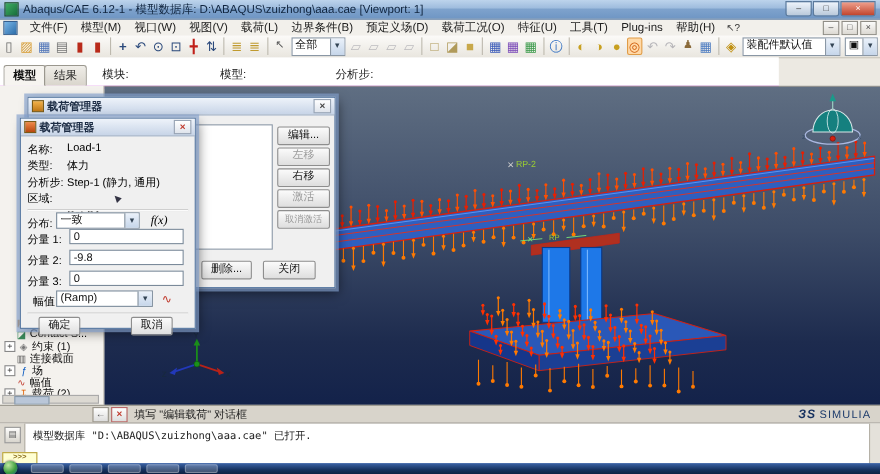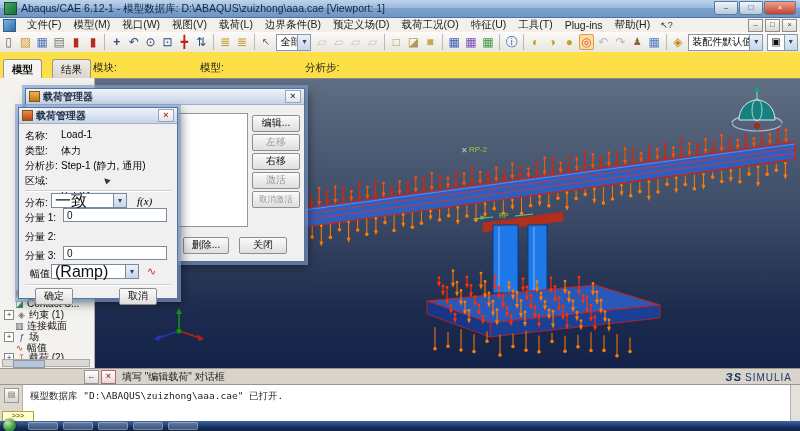--- a/index.html
+++ b/index.html
@@ -31,26 +31,26 @@
   .toolbar{position:absolute;left:0;top:32px;width:800px;height:20px;
     background:linear-gradient(#fcfbf9,#e9e6df);border-bottom:1px solid #c9c5bb;
     display:flex;align-items:center;}
   .tbi{display:inline-block;width:16px;height:16px;line-height:16px;text-align:center;
     font-size:12px;margin:0 1px;border-radius:2px;}
   .tbi.small{font-size:10px;}
   .tbi.dis{opacity:.38;}
   .tbi.active{background:#ffd9a8;border:1px solid #e09c46;box-sizing:border-box;line-height:14px;}
   .tbsep{width:1px;height:16px;background:#bdb9ae;margin:0 3px;}
   .tbcombo{height:15px;border:1px solid #8a97a5;background:#fff;font-size:10px;
-    padding:0 10px 0 3px;line-height:14px;position:relative;margin:7px 2px;white-space:nowrap;}
+    padding:0 24px 0 3px;line-height:14px;position:relative;margin:7px 2px;white-space:nowrap;}
   .tbcombo::after{content:"▾";position:absolute;right:0;top:0;bottom:0;width:12px;
     background:linear-gradient(#eaf1fa,#c6d6ea);border-left:1px solid #8a97a5;
     font-size:8px;line-height:14px;text-align:center;color:#345;}
   
-  .ctxbar{position:absolute;left:0;top:52px;width:800px;height:26px;background:#fde047;
+  .ctxbar{position:absolute;left:0;top:52px;width:708px;height:26px;background:#ffffff;
     border-bottom:3px solid #d946ef;}
   .tab{position:absolute;top:7px;height:18px;padding:0 8px;line-height:18px;font-size:10.5px;
     border:1px solid #9a978e;border-bottom:none;border-radius:3px 3px 0 0;
     background:linear-gradient(#efede8,#d9d5cc);}
   .tab.active{background:#f6f4f0;font-weight:bold;}
   .ctxlabel{position:absolute;top:9px;font-size:10.5px;color:#222;}
   .ctxcombo{position:absolute;top:6px;height:16px;border:1px solid #8a97a5;background:#fff;
     font-size:10px;line-height:15px;padding:0 16px 0 4px;white-space:nowrap;}
   .ctxcombo::after{content:"▾";position:absolute;right:0;top:0;bottom:0;width:13px;
     background:linear-gradient(#eaf1fa,#c6d6ea);border-left:1px solid #8a97a5;
@@ -76,21 +76,21 @@
   .dlgtitle{height:15px;background:linear-gradient(#eef3fa,#c7d4e7);border-bottom:1px solid #9fb0c6;
     display:flex;align-items:center;padding:0 3px;font-size:10px;font-weight:bold;color:#1c2c44;}
   .dlgtitle .dico{width:9px;height:9px;margin-right:3px;background:linear-gradient(#f3b24a,#c07818);border:1px solid #7a5a16;}
   .dlgclose{margin-left:auto;width:14px;height:11px;border:1px solid #98a4b4;background:linear-gradient(#fff,#dfe4ec);
     color:#c0392b;font-size:9px;font-weight:bold;line-height:10px;text-align:center;}
   .frow{position:absolute;font-size:10px;color:#000;white-space:nowrap;}
   .fval{font-size:10px;color:#000;}
   .tinput{position:absolute;height:14px;background:#fff;border:1px solid #7b8a9a;
     font-size:10px;line-height:13px;padding-left:3px;box-sizing:border-box;}
   .tcombo{position:absolute;height:15px;background:#fff;border:1px solid #7b8a9a;
-    font-size:16px;line-height:14px;padding-left:3px;box-sizing:border-box;}
+    font-size:10px;line-height:14px;padding-left:3px;box-sizing:border-box;}
   .tcombo::after{content:"▾";position:absolute;right:0;top:0;bottom:0;width:12px;
     background:linear-gradient(#eaf1fa,#c6d6ea);border-left:1px solid #7b8a9a;
     font-size:8px;line-height:13px;text-align:center;color:#345;}
   .pbtn{position:absolute;height:15px;border:1px solid #8e8e8e;border-radius:2px;
     background:linear-gradient(#fbfbfb,#dedede);font-size:10px;line-height:14px;text-align:center;}
   .pbtn.dis{color:#9a9a9a;}
   .sep{position:absolute;left:6px;right:6px;height:1px;background:#cfcfcf;border-bottom:1px solid #fff;}
   .fx{font-family:"Liberation Serif",serif;font-style:italic;font-size:11px;}
   .ampico{color:#c0392b;font-size:11px;}
   .cursorglyph{display:inline-block;transform:rotate(-135deg);font-size:8px;color:#334;margin-left:6px;}
@@ -201,21 +201,21 @@
     <span class="tbi small" style="color:#8a6a3a">♟</span>
     <span class="tbi" style="color:#4a7ac0">▦</span>
     <span class="tbsep"></span>
     <span class="tbi" style="color:#c09010">◈</span>
     <span class="tbcombo">装配件默认值</span>
     <span class="tbcombo" style="padding-right:16px">▣</span>
   </div>
 
   <div class="ctxbar">
     <span class="tab active" style="left:3px">模型</span>
-    <span class="tab" style="left:52px">结果</span>
+    <span class="tab" style="left:40px">结果</span>
     <span class="ctxlabel" style="left:93px">模块:</span>
     <span class="ctxlabel" style="left:200px">模型:</span>
     <span class="ctxlabel" style="left:305px">分析步:</span>
   </div>
 
   <div class="treepanel">
     <div class="treerow" style="top:209px;left:14px">
       <span class="tglyph" style="color:#d08020">◩</span>
       <span>接触初始...</span>
     </div>
@@ -865,20 +865,21 @@
     <span class="frow" style="left:6px;top:66px">区域:</span>
     <span class="frow fval" style="left:42px;top:82px">Set-34</span>
     <span class="frow cursorglyph" style="left:78px;top:68px">▶</span>
     <div class="sep" style="top:82px"></div>
     <span class="frow" style="left:6px;top:88px">分布:</span>
     <span class="tcombo" style="left:32px;top:85px;width:76px">一致</span>
     <span class="frow fx" style="left:118px;top:87px">f(x)</span>
     <span class="frow" style="left:6px;top:103px">分量 1:</span>
     <span class="tinput" style="left:44px;top:100px;width:104px">0</span>
     <span class="frow" style="left:6px;top:122px">分量 2:</span>
+    <span class="tinput" style="left:44px;top:119px;width:104px">-9.8</span>
     <span class="frow" style="left:6px;top:141px">分量 3:</span>
     <span class="tinput" style="left:44px;top:138px;width:104px">0</span>
     <span class="frow" style="left:11px;top:159px">幅值:</span>
     <span class="tcombo" style="left:32px;top:156px;width:88px">(Ramp)</span>
     <span class="frow ampico" style="left:128px;top:157px">∿</span>
     <div class="sep" style="top:176px"></div>
     <span class="pbtn" style="left:16px;top:180px;width:36px">确定</span>
     <span class="pbtn" style="left:100px;top:180px;width:36px">取消</span>
   </div>
 

